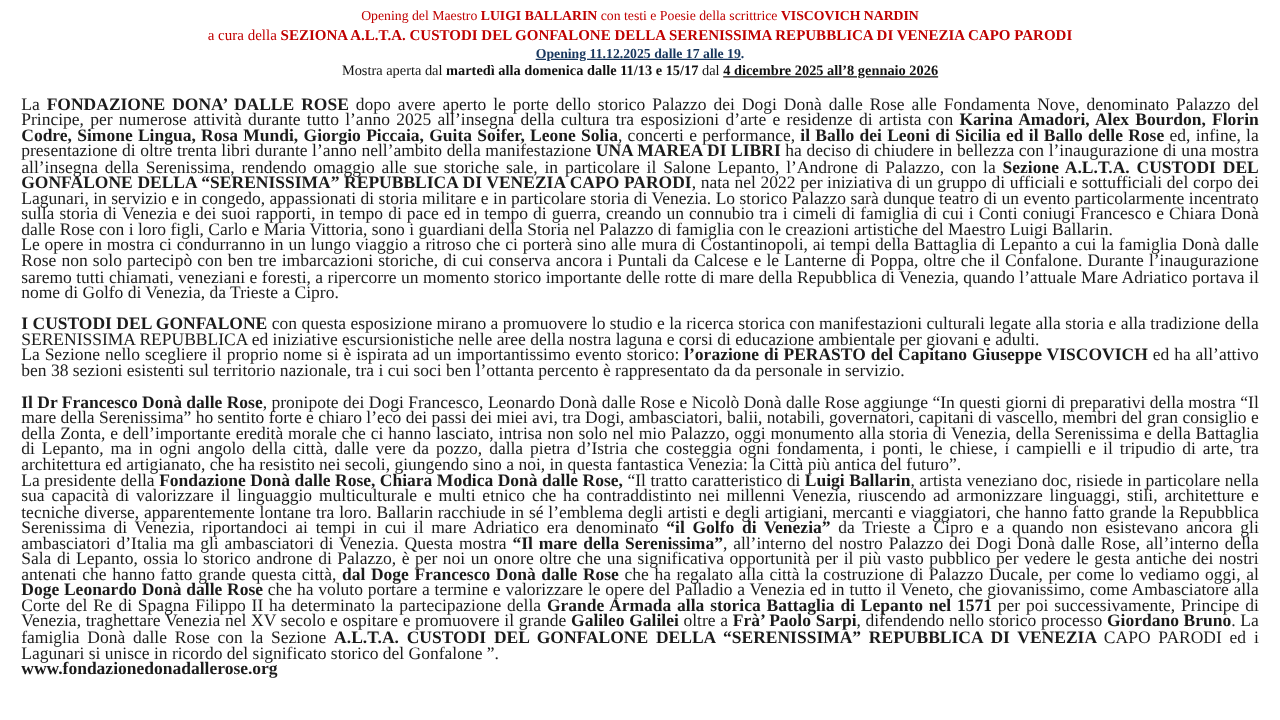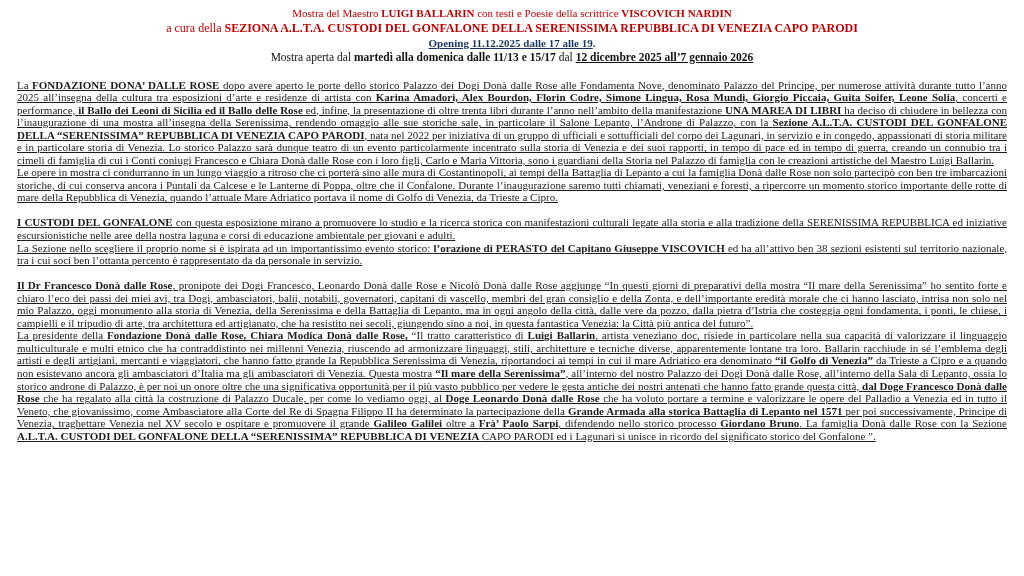--- a/index.html
+++ b/index.html
@@ -14,47 +14,48 @@
   .title{
     font-size:17px;font-weight:bold;color:#C00000;
     margin:5px 0 3px 0;letter-spacing:.2px;
   }
   .sub{font-size:11px;color:#C00000;line-height:13.5px;margin:0;}
   .sub2{font-size:12px;color:#C00000;line-height:14px;margin:0;}
   .opening{font-size:11px;color:#17365D;line-height:14px;margin:1px 0 0 0;text-align:center;}
   .schedule{font-size:11.5px;color:#111111;line-height:14px;margin:0;}
   .bodytext{margin-top:15px;}
   .bodytext p{
-    font-size:11px;line-height:12.55px;
-    text-align:justify;margin:0;color:#1c1c1c;text-decoration:underline;
+    font-size:14px;line-height:12.55px;
+    text-align:justify;margin:0;color:#1c1c1c;
   }
   .spacer{height:12.5px;}
   .b{font-weight:bold;}
   .u{text-decoration:underline;}
   .website{
     text-align:center;font-weight:bold;font-size:10.6px;
     line-height:12.55px;margin:0;color:#111111;
   }
 </style>
 </head>
 <body>
 
 <div class="page">
 
   <div class="header">
-    <p class="sub"><span>Mostra del Maestro </span><span class="b">LUIGI BALLARIN</span><span> con testi e Poesie della scrittrice  </span><span class="b">VISCOVICH NARDIN</span></p>
+    <p class="sub"><span>Opening del Maestro </span><span class="b">LUIGI BALLARIN</span><span> con testi e Poesie della scrittrice  </span><span class="b">VISCOVICH NARDIN</span></p>
     <p class="sub2"><span>a cura della </span><span class="b">SEZIONA A.L.T.A. CUSTODI DEL GONFALONE DELLA SERENISSIMA REPUBBLICA DI VENEZIA CAPO PARODI</span></p>
     <p class="opening"><span class="b u">Opening 11.12.2025 dalle 17 alle 19</span><span class="b">.</span></p>
-    <p class="schedule"><span>Mostra aperta dal </span><span class="b">martedì alla domenica dalle 11/13 e 15/17</span><span> dal </span><span class="b u">12 dicembre 2025 all’7 gennaio 2026</span></p>
+    <p class="schedule"><span>Mostra aperta dal </span><span class="b">martedì alla domenica dalle 11/13 e 15/17</span><span> dal </span><span class="b u">4 dicembre 2025 all’8 gennaio 2026</span></p>
   </div>
 
   <div class="bodytext">
     <p><span>La </span><span class="b">FONDAZIONE DONA’ DALLE ROSE </span><span>dopo avere aperto le porte dello storico Palazzo dei Dogi Donà dalle Rose alle Fondamenta Nove, denominato Palazzo del Principe, per numerose attività durante tutto l’anno 2025 all’insegna della cultura tra esposizioni d’arte e residenze di artista con </span><span class="b">Karina Amadori, Alex Bourdon, Florin Codre, Simone Lingua, Rosa Mundi, Giorgio Piccaia, Guita Soifer, Leone Solia</span><span>, concerti e performance, </span><span class="b">il Ballo dei Leoni di Sicilia ed il Ballo delle Rose </span><span>ed, infine, la presentazione di oltre trenta libri durante l’anno nell’ambito della manifestazione </span><span class="b">UNA MAREA DI LIBRI </span><span>ha deciso di chiudere in bellezza con l’inaugurazione di una mostra all’insegna della Serenissima, rendendo omaggio alle sue storiche sale, in particolare il Salone Lepanto, l’Androne di Palazzo, con la </span><span class="b">Sezione A.L.T.A. CUSTODI DEL GONFALONE DELLA “SERENISSIMA” REPUBBLICA DI VENEZIA CAPO PARODI</span><span>, nata nel 2022 per iniziativa di un gruppo di ufficiali e sottufficiali del corpo dei Lagunari, in servizio e in congedo, appassionati di storia militare e in particolare storia di Venezia. Lo storico Palazzo sarà dunque teatro di un evento particolarmente incentrato sulla storia di Venezia e dei suoi rapporti, in tempo di pace ed in tempo di guerra, creando un connubio tra i cimeli di famiglia di cui i Conti coniugi Francesco e Chiara Donà dalle Rose con i loro figli, Carlo e Maria Vittoria, sono i guardiani della Storia nel Palazzo di famiglia con le creazioni artistiche del Maestro Luigi Ballarin.</span></p>
     <p><span>Le opere in mostra ci condurranno in un lungo viaggio a ritroso che ci porterà sino alle mura di Costantinopoli, ai tempi della Battaglia di Lepanto a cui la famiglia Donà dalle Rose non solo partecipò con ben tre imbarcazioni storiche, di cui conserva ancora i Puntali da Calcese e le Lanterne di Poppa, oltre che il Confalone. Durante l’inaugurazione saremo tutti chiamati, veneziani e foresti, a ripercorre un momento storico importante delle rotte di mare della Repubblica di Venezia, quando l’attuale Mare Adriatico portava il nome di Golfo di Venezia, da Trieste a Cipro.</span></p>
     <div class="spacer"></div>
     <p><span class="b">I CUSTODI DEL GONFALONE </span><span>con questa esposizione mirano a promuovere lo studio e la ricerca storica con manifestazioni culturali legate alla storia e alla tradizione della SERENISSIMA REPUBBLICA ed iniziative escursionistiche nelle aree della nostra laguna e corsi di educazione ambientale per giovani e adulti.</span></p>
     <p><span>La Sezione nello scegliere il proprio nome si è ispirata ad un importantissimo evento storico: </span><span class="b">l’orazione di PERASTO del Capitano Giuseppe VISCOVICH </span><span>ed ha all’attivo ben 38 sezioni esistenti sul territorio nazionale, tra i cui soci ben l’ottanta percento è rappresentato da da personale in servizio.</span></p>
     <div class="spacer"></div>
     <p><span> </span><span class="b">Il Dr Francesco Donà dalle Rose</span><span>, pronipote dei Dogi Francesco, Leonardo Donà dalle Rose e Nicolò Donà dalle Rose aggiunge “In questi giorni di preparativi della mostra “Il mare della Serenissima” ho sentito forte e chiaro l’eco dei passi dei miei avi, tra Dogi, ambasciatori, balii, notabili, governatori, capitani di vascello, membri del gran consiglio e della Zonta, e dell’importante eredità morale che ci hanno lasciato, intrisa non solo nel mio Palazzo, oggi monumento alla storia di Venezia, della Serenissima e della Battaglia di Lepanto, ma in ogni angolo della città, dalle vere da pozzo, dalla pietra d’Istria che costeggia ogni fondamenta, i ponti, le chiese, i campielli e il tripudio di arte, tra architettura ed artigianato, che ha resistito nei secoli, giungendo sino a noi,  in questa fantastica Venezia: la Città più antica del futuro”.</span></p>
     <p><span>La presidente della </span><span class="b">Fondazione Donà dalle Rose, Chiara Modica Donà dalle Rose, </span><span>“Il tratto caratteristico di </span><span class="b">Luigi Ballarin</span><span>, artista veneziano doc, risiede in particolare nella sua capacità di valorizzare il linguaggio multiculturale e multi etnico che ha contraddistinto nei millenni Venezia, riuscendo ad armonizzare linguaggi, stili, architetture e tecniche diverse, apparentemente lontane tra loro.  Ballarin racchiude in sé l’emblema degli artisti e degli artigiani, mercanti e viaggiatori, che hanno fatto grande la Repubblica Serenissima di Venezia, riportandoci ai tempi in cui il mare Adriatico era denominato </span><span class="b">“il Golfo di Venezia”</span><span> da Trieste a Cipro e a quando non esistevano ancora gli ambasciatori d’Italia ma gli ambasciatori di Venezia. Questa mostra </span><span class="b">“Il mare della Serenissima”</span><span>, all’interno del nostro Palazzo dei Dogi Donà dalle Rose, all’interno della Sala di Lepanto, ossia lo storico androne di Palazzo, è per noi un onore oltre che una significativa opportunità per il più vasto pubblico per vedere le gesta antiche dei nostri antenati che hanno fatto grande questa città, </span><span class="b">dal Doge Francesco Donà dalle Rose </span><span>che ha regalato alla città la costruzione di Palazzo Ducale, per come lo vediamo oggi, al </span><span class="b">Doge Leonardo Donà dalle Rose </span><span>che ha voluto portare a termine e valorizzare le opere del Palladio a Venezia ed in tutto il Veneto, che giovanissimo, come Ambasciatore alla Corte del Re di Spagna Filippo II ha determinato la partecipazione della </span><span class="b">Grande Armada alla storica Battaglia di Lepanto nel 1571 </span><span>per poi successivamente, Principe di Venezia, traghettare Venezia nel XV secolo e ospitare e promuovere il grande </span><span class="b">Galileo Galilei </span><span>oltre a </span><span class="b">Frà’ Paolo Sarpi</span><span>, difendendo nello storico processo </span><span class="b">Giordano Bruno</span><span>. La famiglia Donà dalle Rose con la Sezione </span><span class="b">A.L.T.A. CUSTODI DEL GONFALONE DELLA “SERENISSIMA” REPUBBLICA DI VENEZIA </span><span>CAPO PARODI  ed i Lagunari si unisce in ricordo del significato storico del Gonfalone ”.</span></p>
+    <p class="website">www.fondazionedonadallerose.org</p>
   </div>
 
 </div>
 
 </body></html>

